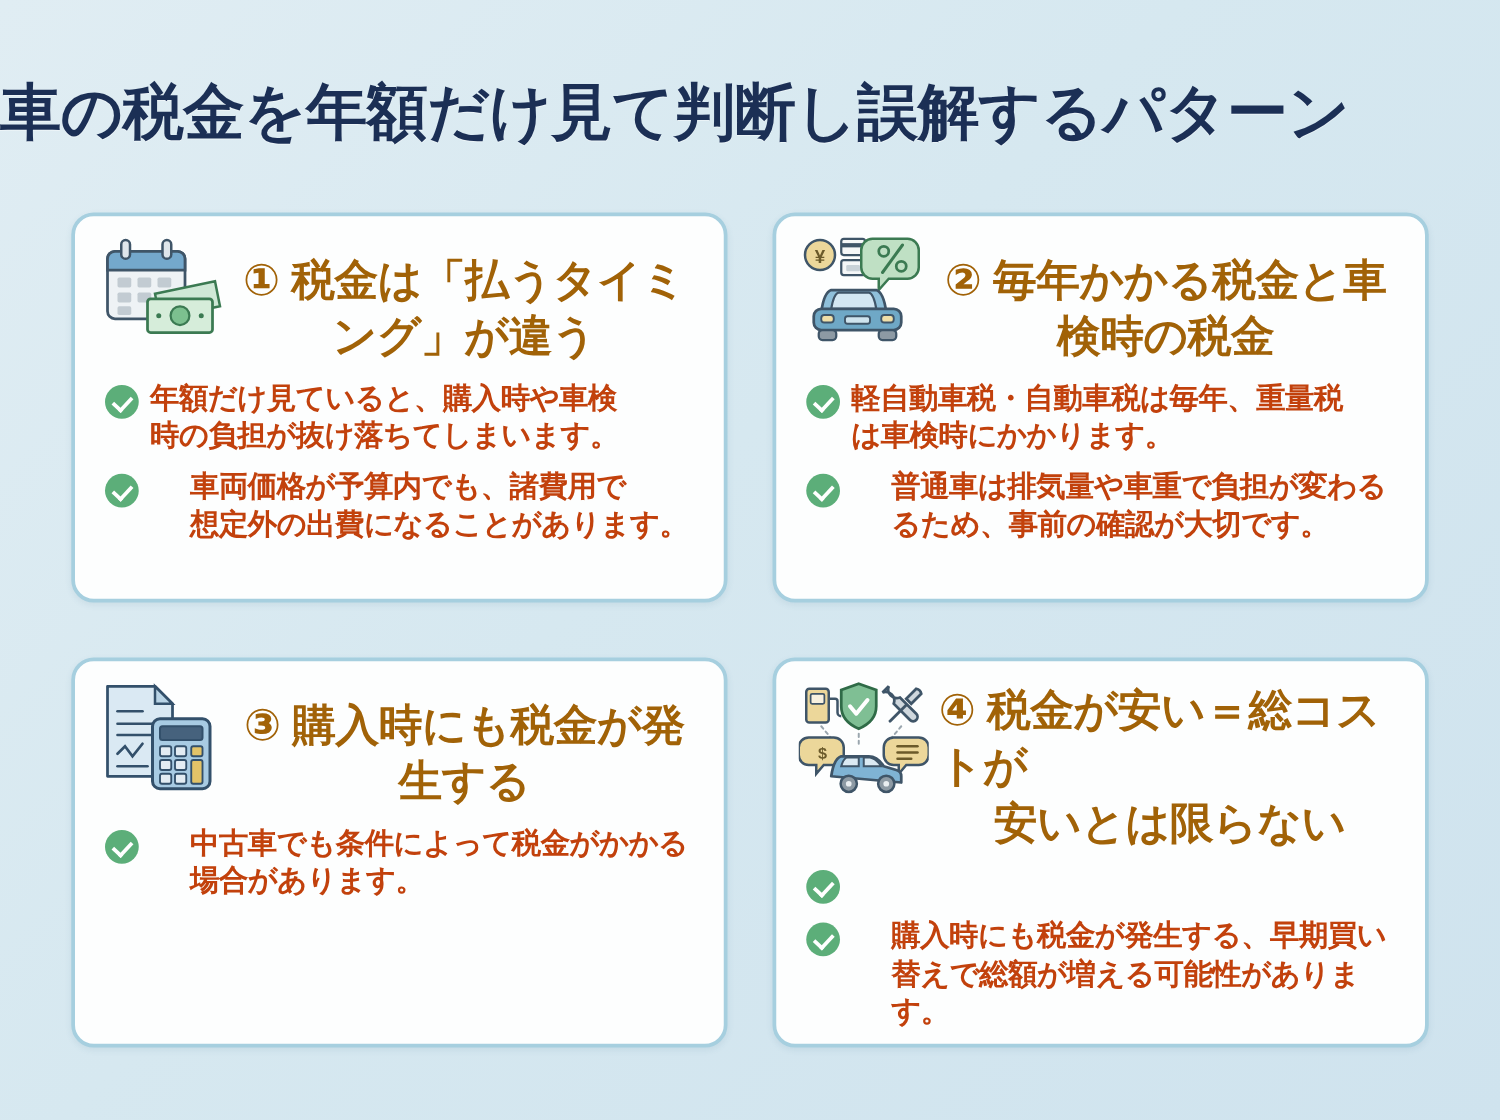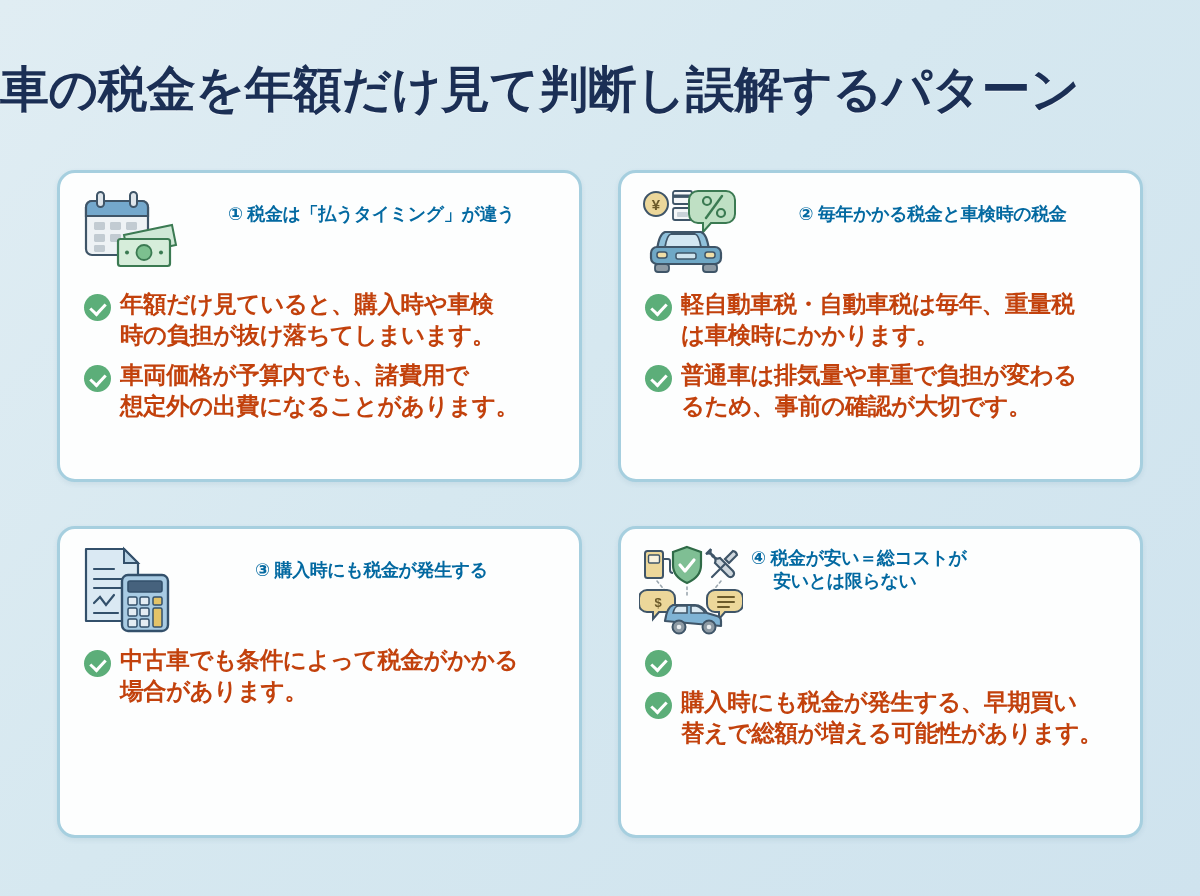--- a/index.html
+++ b/index.html
@@ -67,23 +67,23 @@
   }
   .card-icon {
     width: 104px;
     min-width: 104px;
     height: 92px;
     position: relative;
     flex: 0 0 auto;
   }
   .card-title {
     flex: 1 1 auto;
-    font-size: 18px;
+    font-size: 35px;
     font-weight: 700;
-    color: #0369a1;
+    color: #a16207;
     line-height: 1.28;
     letter-spacing: -0.4px;
     padding-top: 16px;
     text-align: center;
     white-space: pre-line;
   }
   .card-title.two-line {
     padding-top: 4px;
     text-align: left;
     padding-left: 8px;
@@ -92,21 +92,21 @@
   
   .bullets {
     margin-top: 10px;
     padding: 0 2px 0 6px;
   }
   .bullet {
     display: flex;
     align-items: flex-start;
     margin-bottom: 10px;
   }
-  .bullet:last-child { margin-bottom: 0; }
+  .bullet:last-child { margin-bottom: 0; gap: 32px; }
   .check {
     width: 27px;
     height: 27px;
     min-width: 27px;
     border-radius: 50%;
     background: #5cae79;
     margin-right: 9px;
     margin-top: 5px;
     position: relative;
     flex: 0 0 auto;

